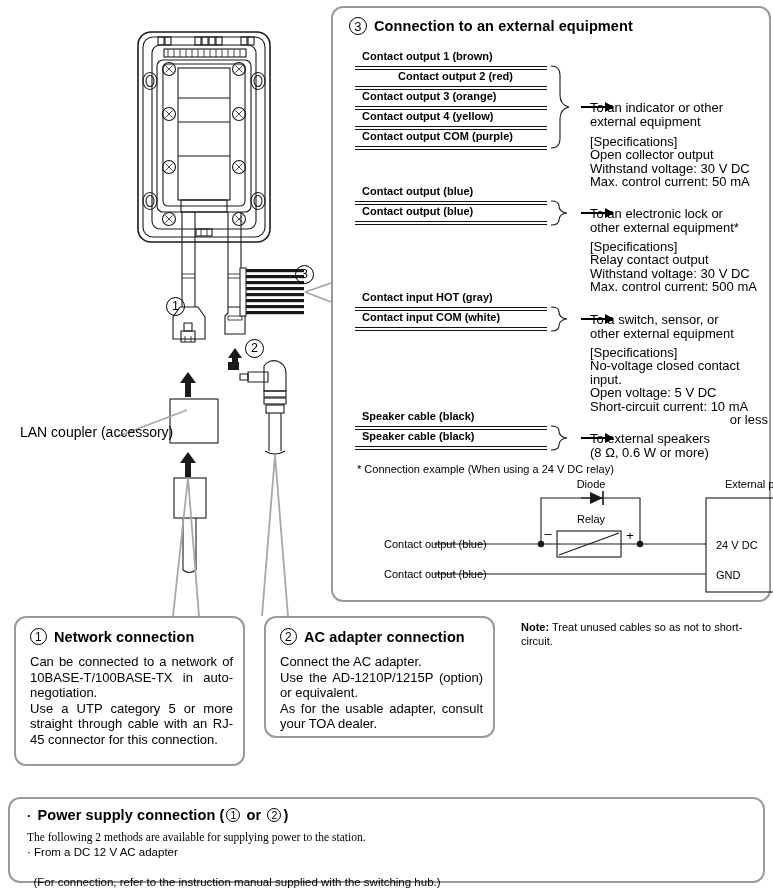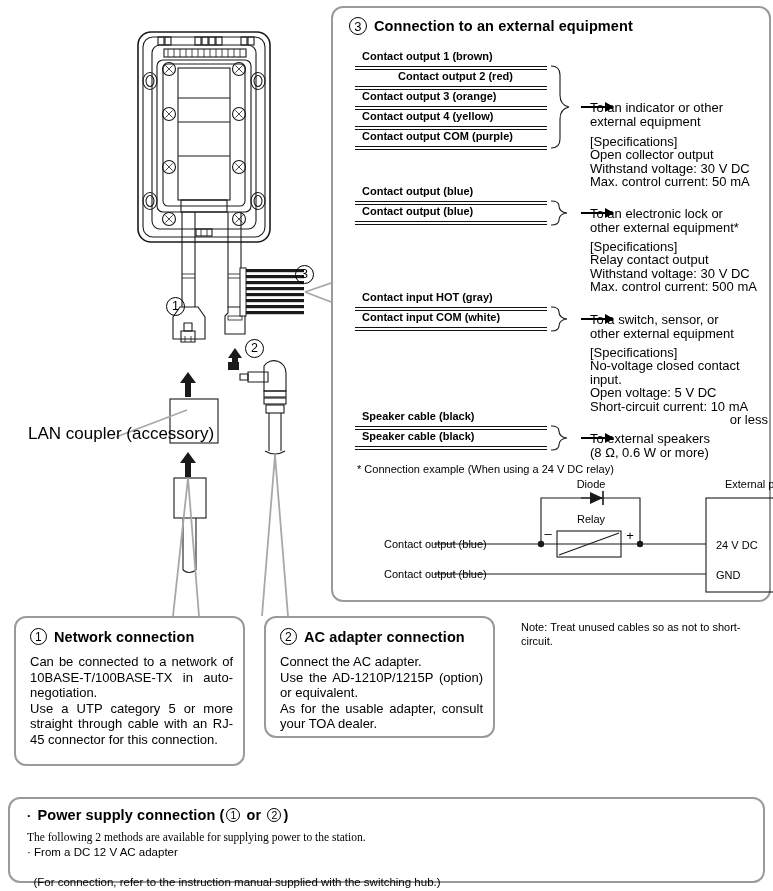--- a/index.html
+++ b/index.html
@@ -57,21 +57,21 @@
   #box1{left:14px;top:616px;width:231px;height:150px;}
   #box2{left:264px;top:616px;width:231px;height:122px;}
   #boxpower{left:8px;top:797px;width:757px;height:86px;}
 
   .bodytxt{
     font-size:13px;line-height:15.5px;text-align:justify;text-justify:inter-word;
   }
   .bodytxt-l{font-size:11.5px;line-height:15.5px;}
 
   .note{position:absolute;font-size:11px;line-height:14px;}
-  .note b{font-weight:normal;}
+  .note b{font-weight:bold;}
 
   
   svg{display:block;}
   .ln{fill:none;stroke:#1a1a1a;stroke-width:1.1;}
   .ln2{fill:none;stroke:#1a1a1a;stroke-width:1.6;}
   .lnthin{fill:none;stroke:#1a1a1a;stroke-width:.8;}
   .gray{fill:none;stroke:#a8a8a8;stroke-width:1.8;}
   .fillk{fill:#1a1a1a;stroke:none;}
 </style>
 </head>
@@ -229,21 +229,21 @@
     <path class="gray" d="M188 478 L173 616"></path>
     <path class="gray" d="M188 478 L199 616"></path>
     <path class="gray" d="M275 455 L262 616"></path>
     <path class="gray" d="M275 455 L288 616"></path>
   </svg>
 
   <div class="abs circnum" style="left:166px;top:297px;width:19px;height:19px;font-size:12.5px;">1</div>
   <div class="abs circnum" style="left:245px;top:339px;width:19px;height:19px;font-size:12.5px;">2</div>
   <div class="abs circnum" style="left:295px;top:265px;width:19px;height:19px;font-size:12.5px;">3</div>
 
-  <div class="abs" style="left:28px;top:424px;font-size:17px;white-space:nowrap;">LAN coupler (accessory)</div>
+  <div class="abs" style="left:20px;top:424px;font-size:14px;white-space:nowrap;">LAN coupler (accessory)</div>
 </div>
 
 <div class="box" id="panel3">
 
   <div class="abs box-title" style="left:16px;top:9px;">
     <span class="circnum" style="width:18px;height:18px;font-size:13px;">3</span>
     <span>Connection to an external equipment</span>
   </div>
 
   <div class="cablelabel" style="left:29px;top:42px;">Contact output 1 (brown)</div>

